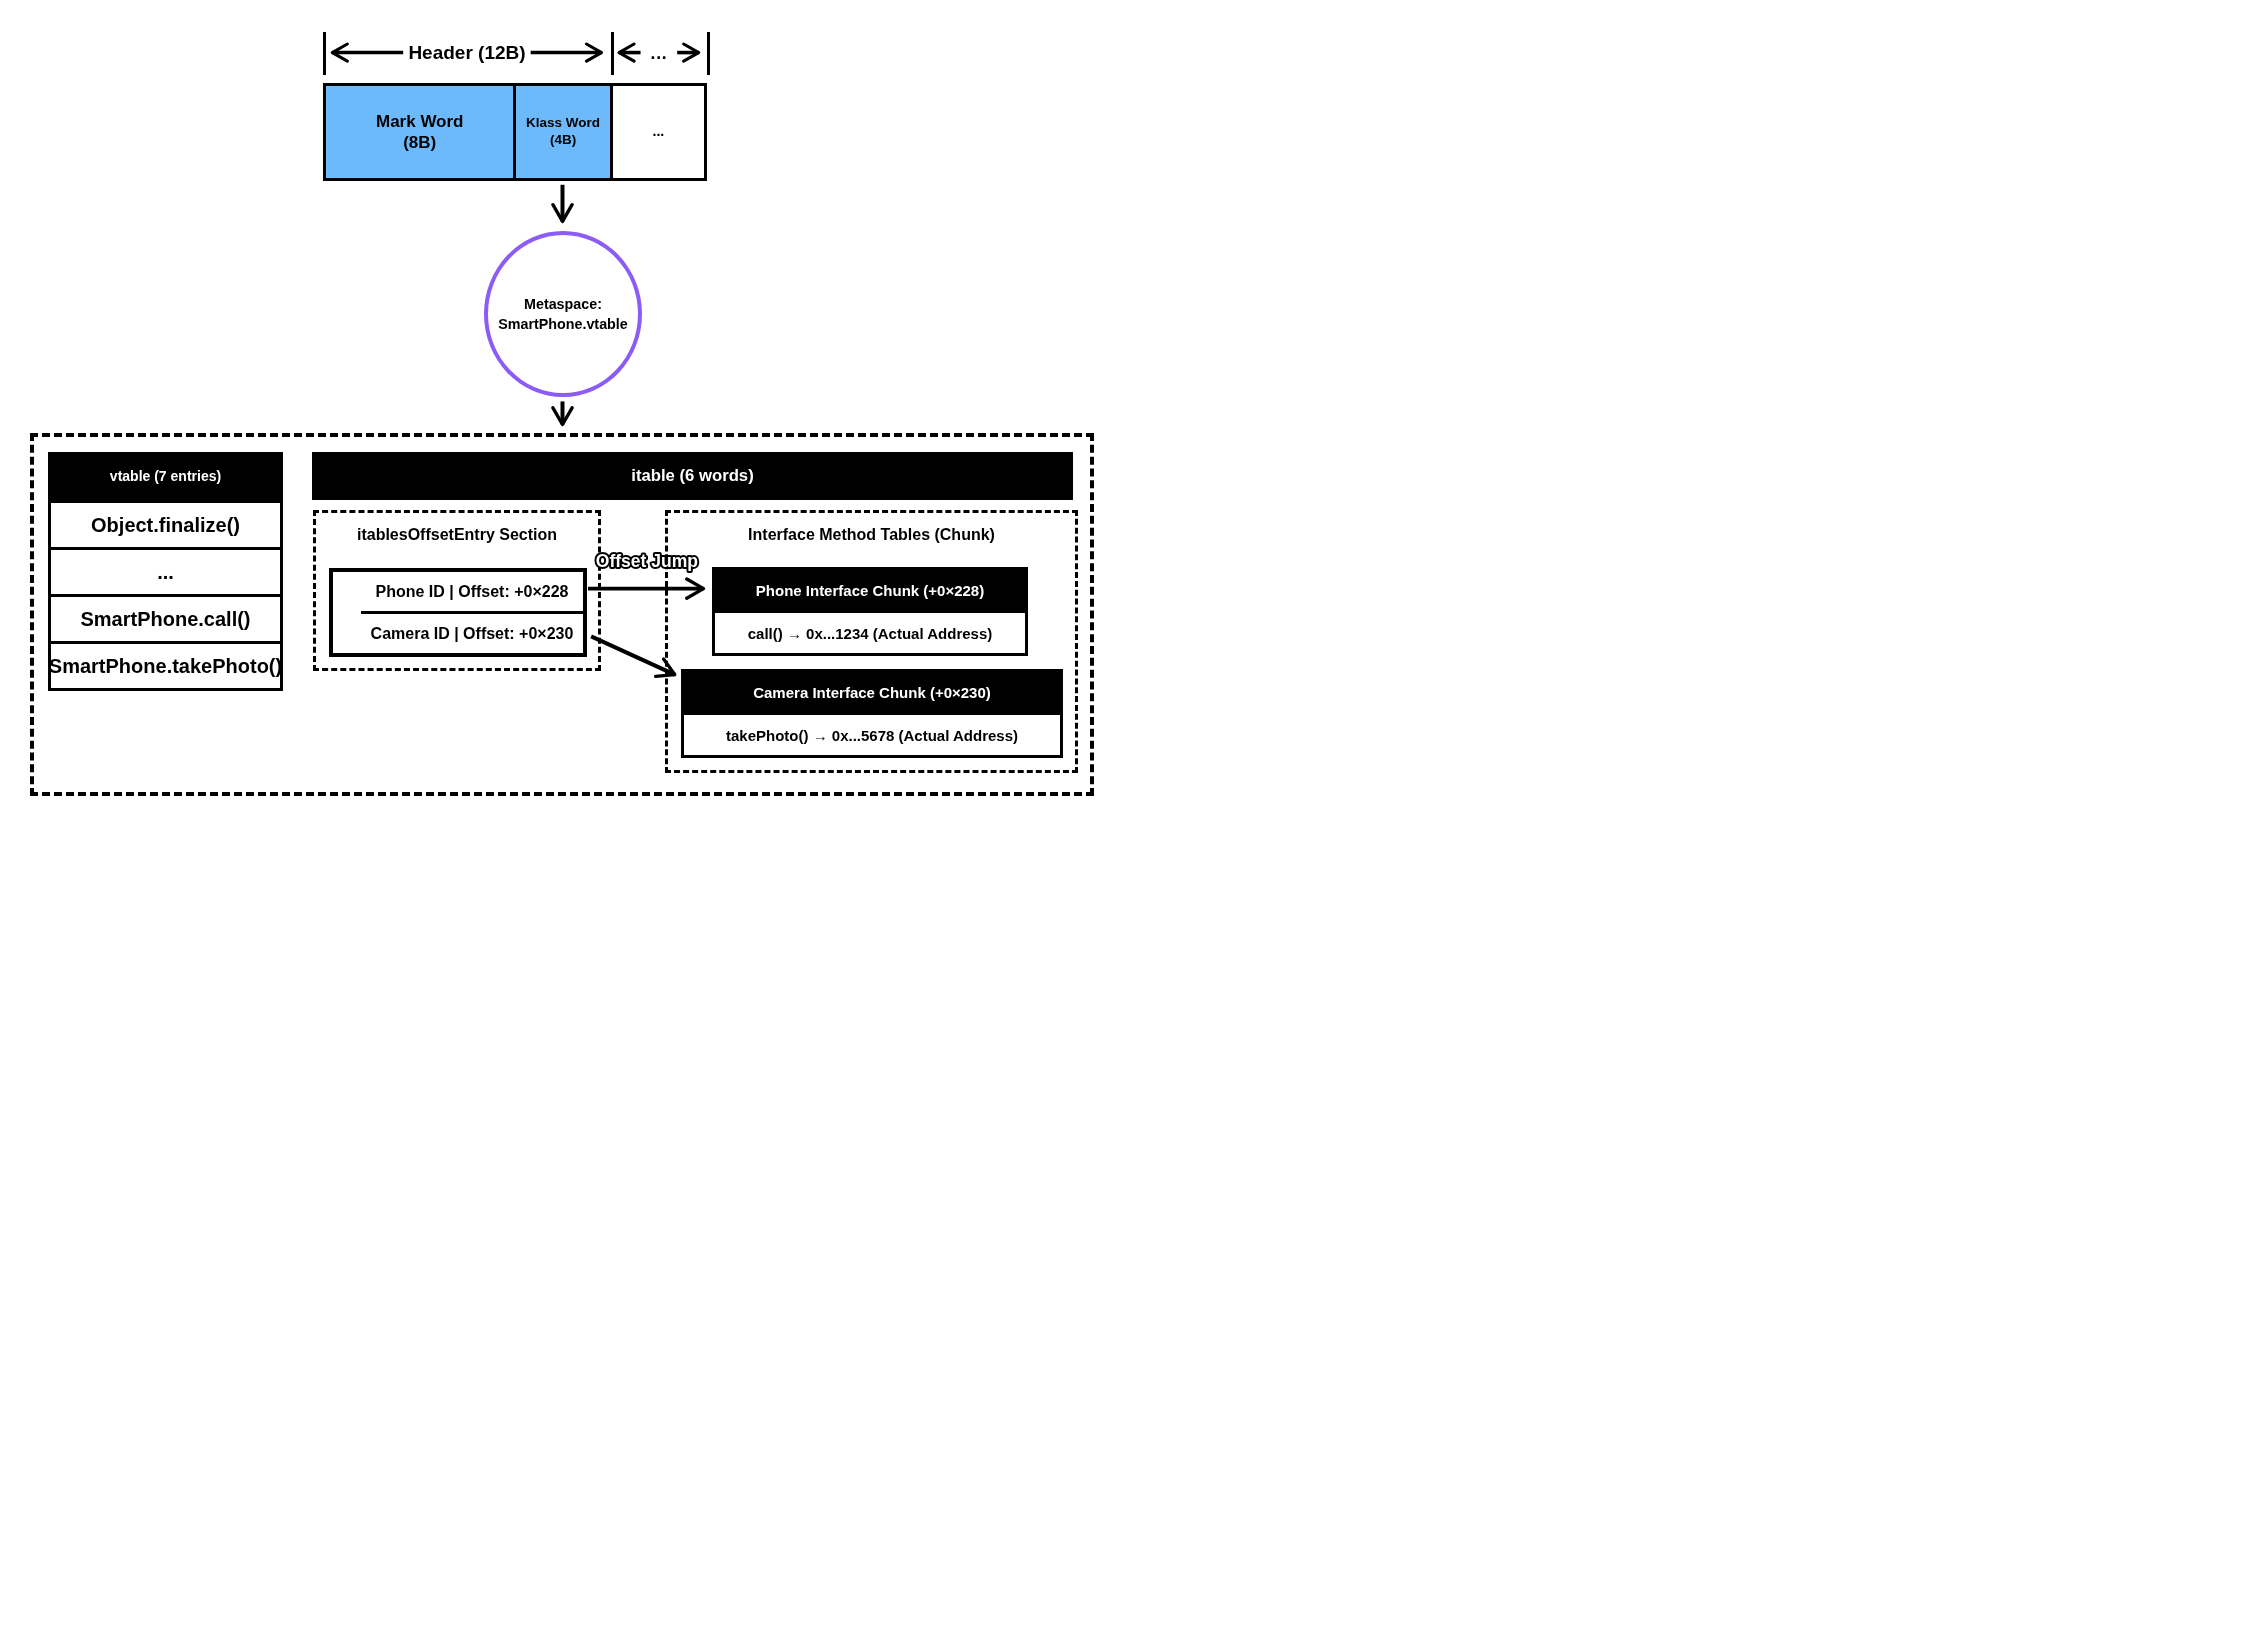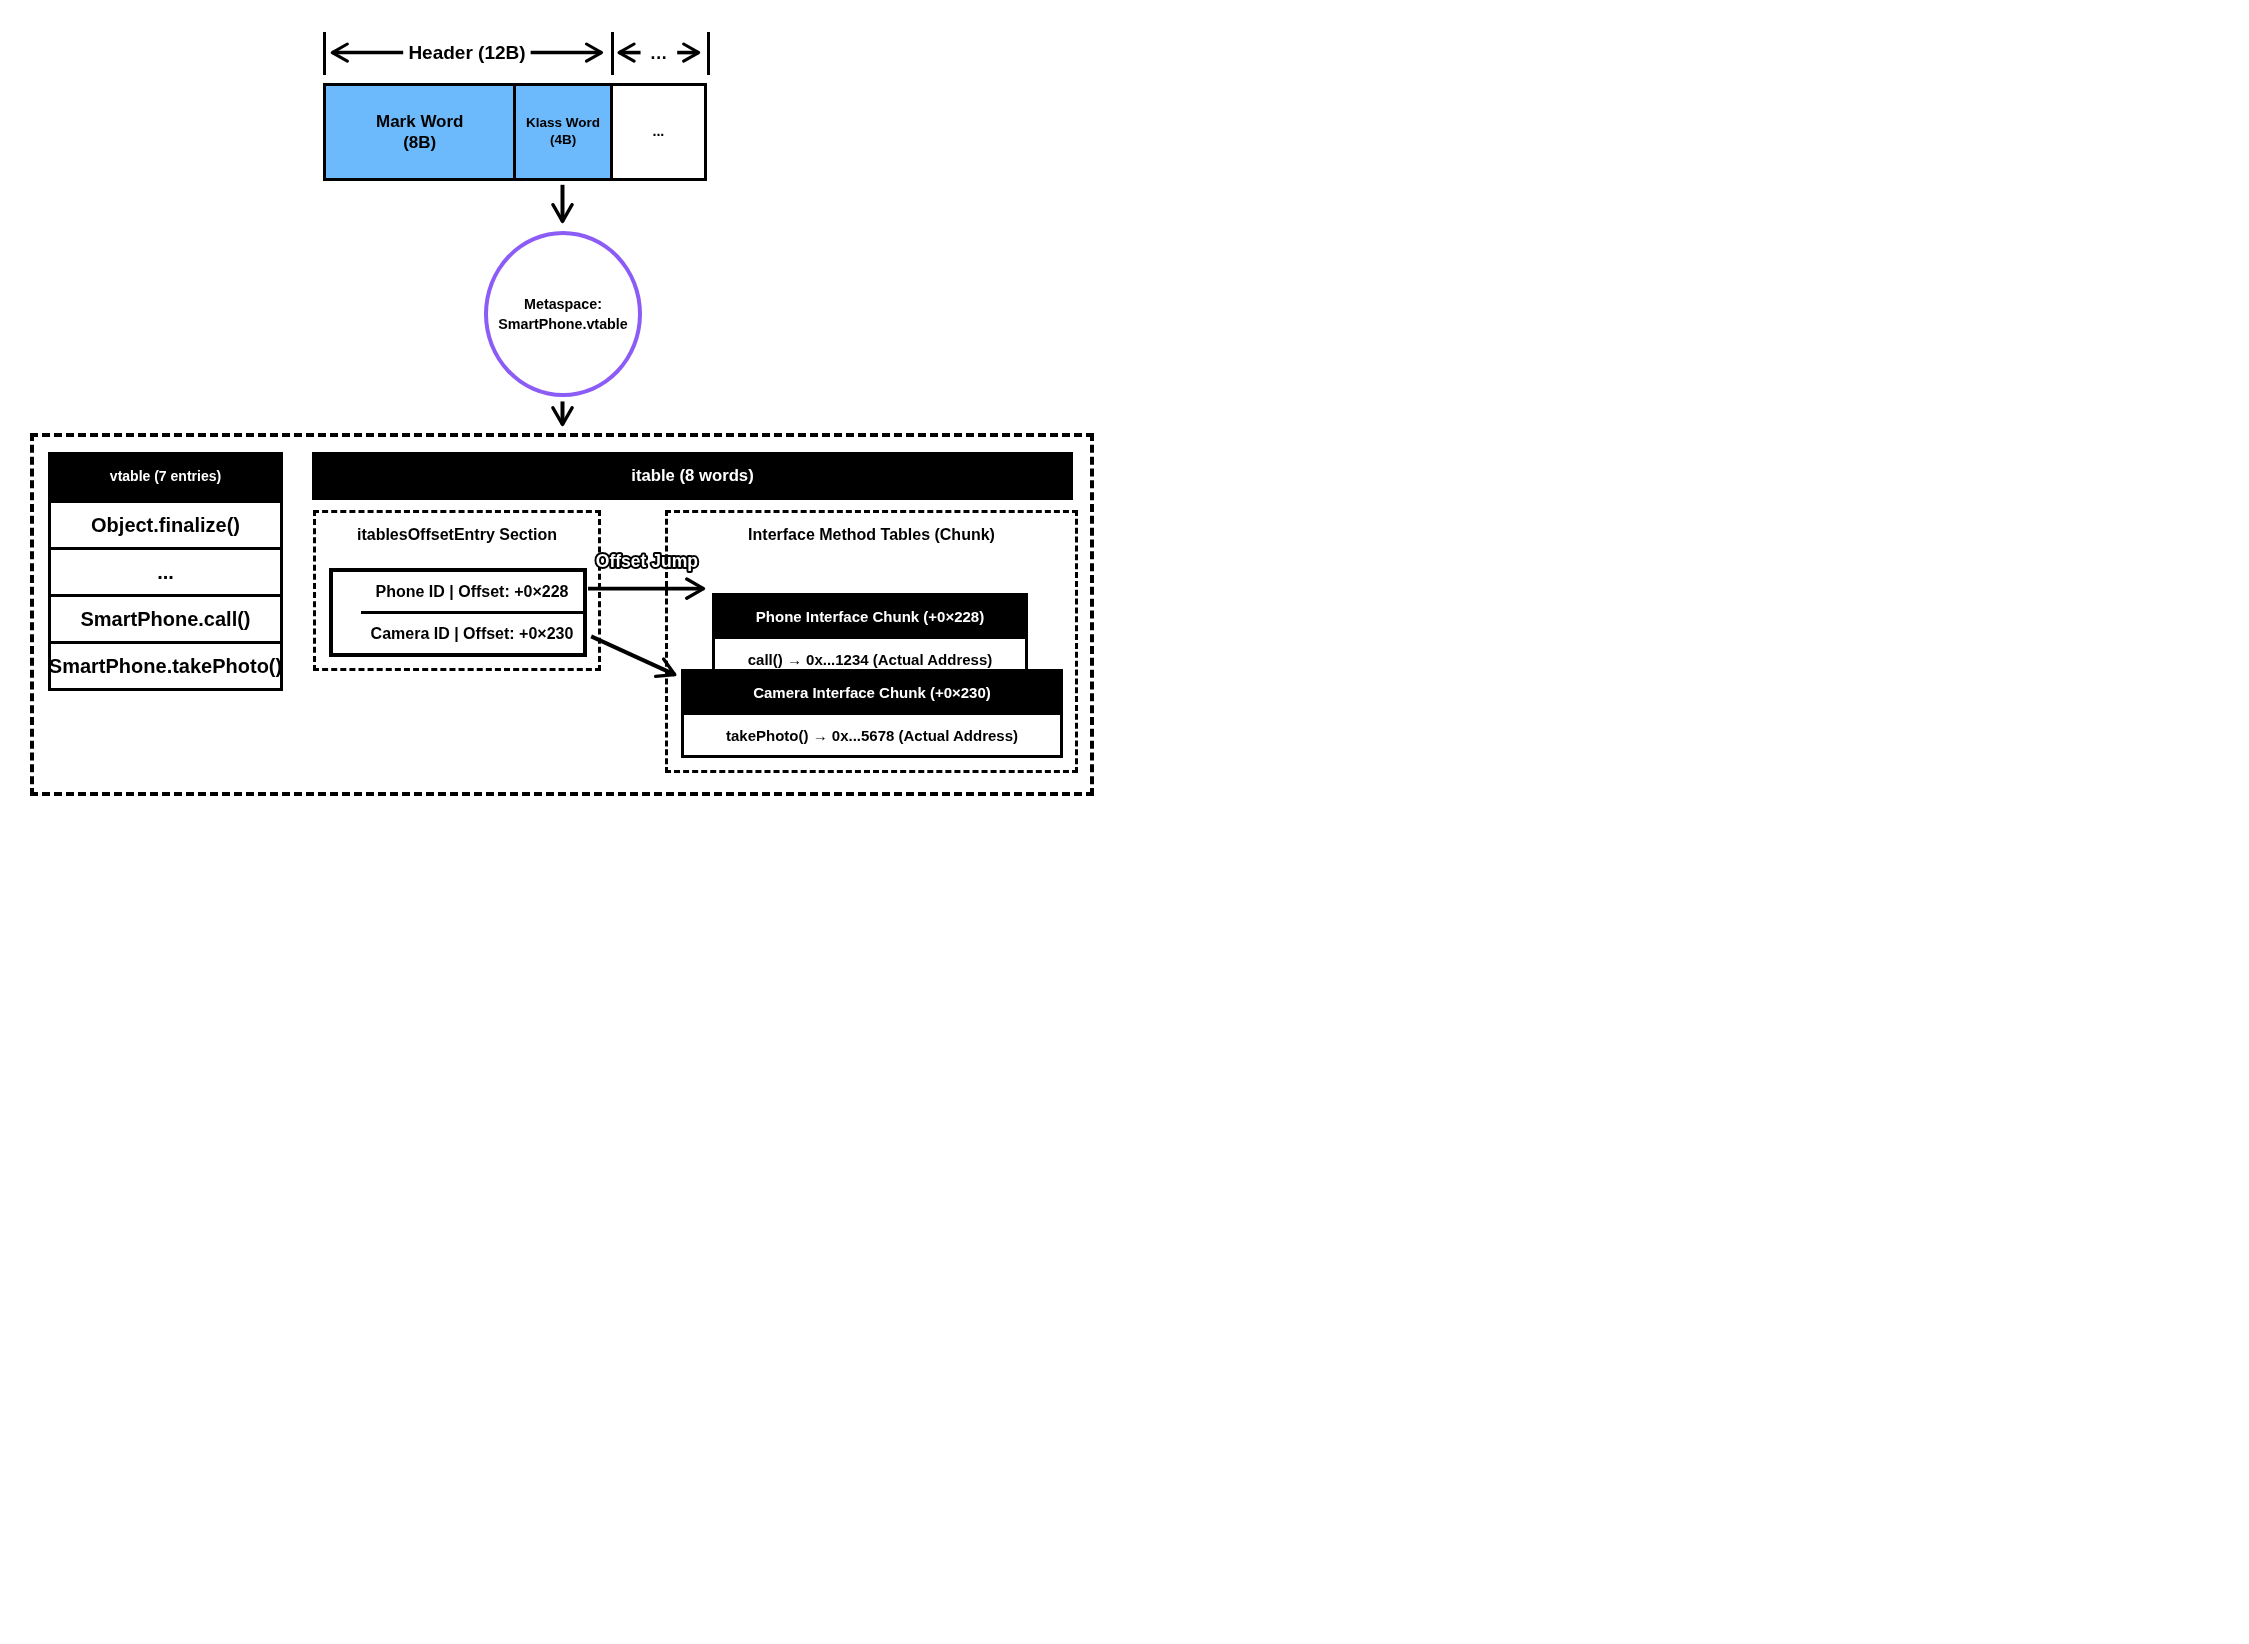--- a/index.html
+++ b/index.html
@@ -41,21 +41,21 @@
   .ioe-rows{left:329px;top:568px;width:258px;border:4px solid #000;background:#fff;}
   .ioe-row{height:39px;display:flex;align-items:center;justify-content:center;font-weight:700;font-size:16px;white-space:nowrap;margin-left:28px;}
   .ioe-row + .ioe-row{border-top:3.2px solid #000;}
 
   .imt-box{left:665px;top:510px;width:413px;height:263px;}
   .chunk{background:#fff;border:3.2px solid #000;}
   .chunk-header{height:40px;background:#000;color:#fff;display:flex;align-items:center;justify-content:center;
     font-weight:700;font-size:15px;white-space:nowrap;}
   .chunk-row{height:40px;display:flex;align-items:center;justify-content:center;border-top:3.2px solid #000;
     font-weight:700;font-size:15px;white-space:nowrap;}
-  .chunk.phone{left:712px;top:593px;width:316px;}
+  .chunk.phone{left:712px;top:567px;width:316px;}
   .chunk.camera{left:681px;top:669px;width:382px;}
 
   svg.overlay{position:absolute;left:0;top:0;width:1125px;height:822px;pointer-events:none;z-index:10;}
 </style>
 </head>
 <body>
 
 <div class="canvas">
 
   <div class="abs tick" style="left:323px;"></div>
@@ -91,21 +91,21 @@
   <div class="abs vtable">
     <div class="tbl-header">vtable (7 entries)</div>
     <div class="vtable-rows">
       <div class="vtable-row">Object.finalize()</div>
       <div class="vtable-row">...</div>
       <div class="vtable-row">SmartPhone.call()</div>
       <div class="vtable-row">SmartPhone.takePhoto()</div>
     </div>
   </div>
 
-  <div class="abs itable-bar">itable (8 words)</div>
+  <div class="abs itable-bar">itable (6 words)</div>
 
   <div class="abs dashed-panel ioe-box">
     <div class="panel-title">itablesOffsetEntry Section</div>
   </div>
   <div class="abs ioe-rows">
     <div class="ioe-row">Phone ID | Offset: +0×228</div>
     <div class="ioe-row">Camera ID | Offset: +0×230</div>
   </div>
 
   <div class="abs dashed-panel imt-box">

